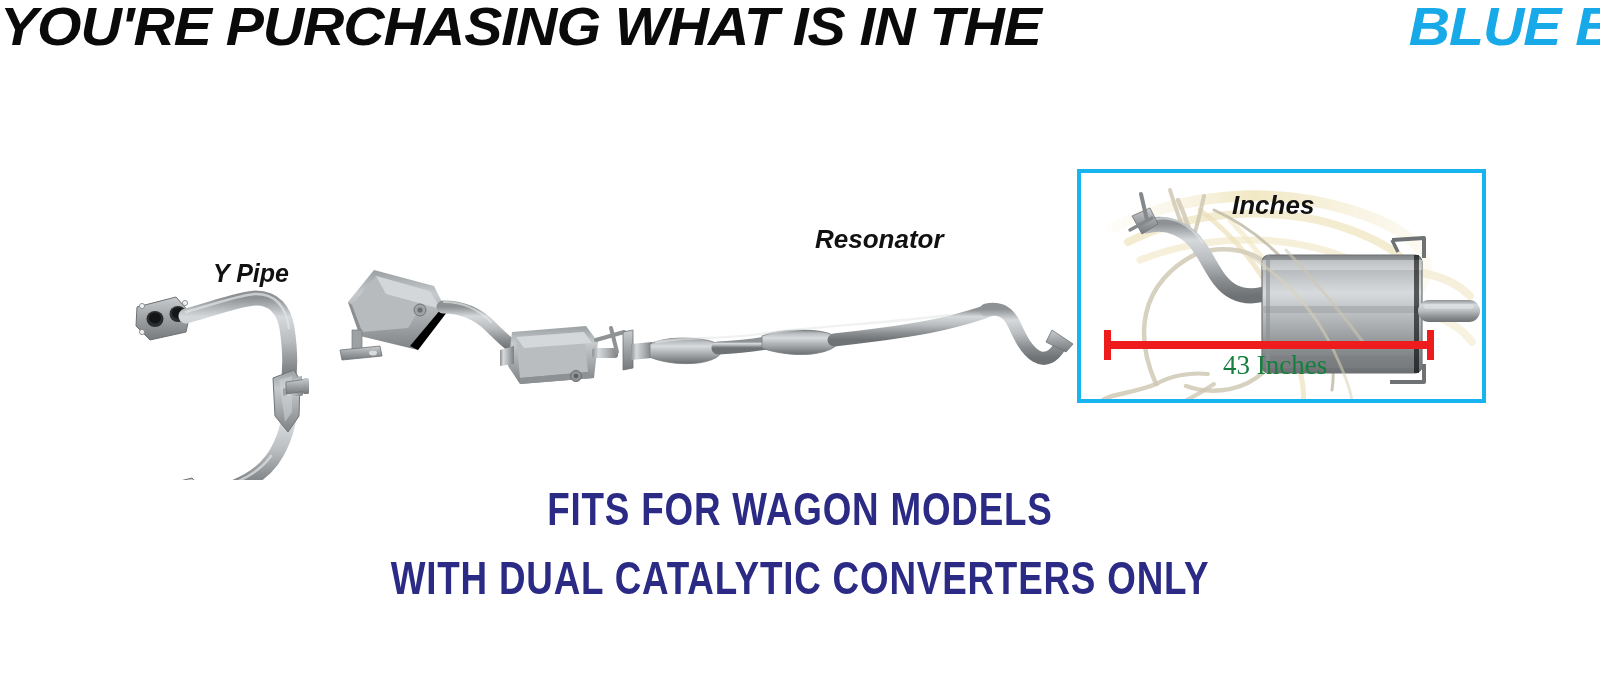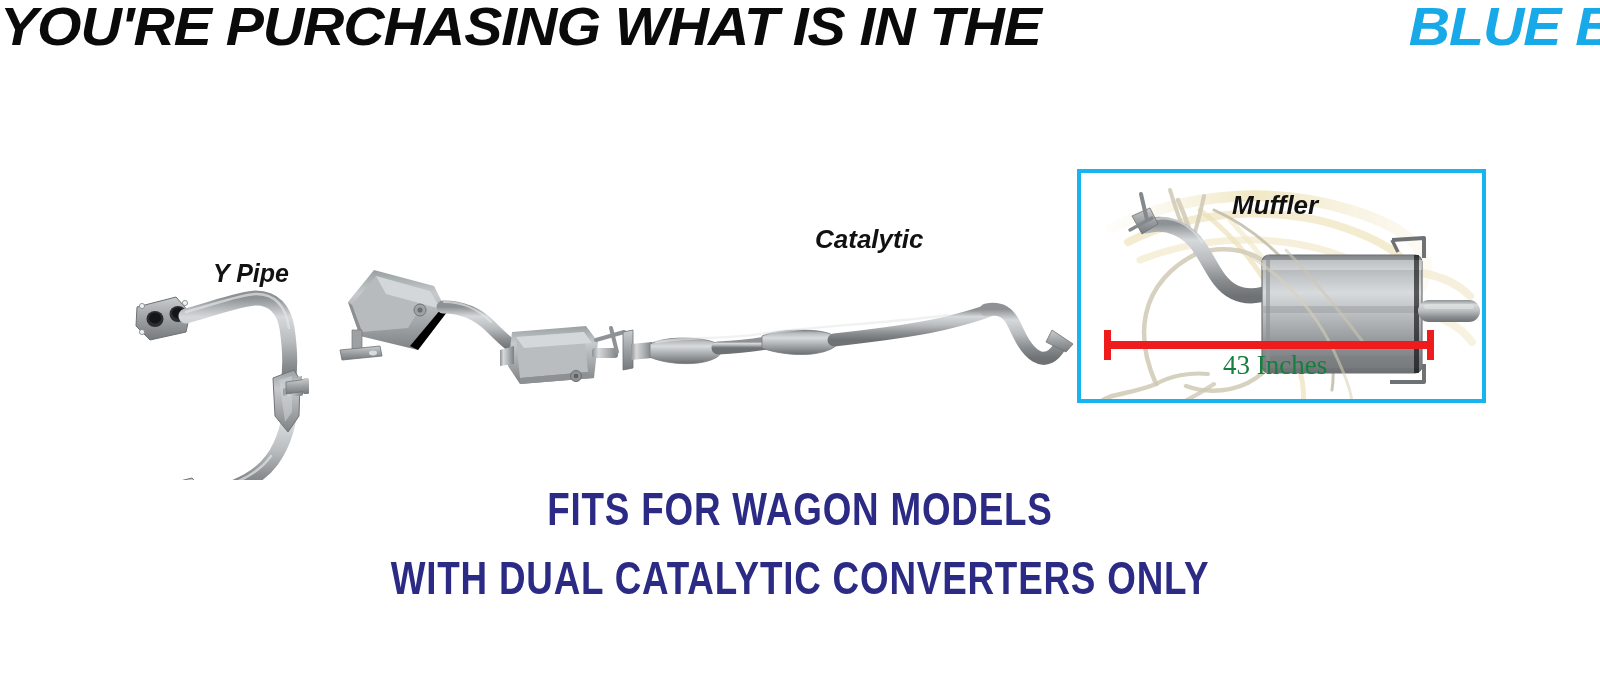--- a/index.html
+++ b/index.html
@@ -304,19 +304,19 @@
         <rect x="1427" y="270" width="7" height="30" fill="#ee1c1c"></rect>
       </g>
     </g>
   </svg>
 
   <div class="blue-box"></div>
 
   <div class="measure-text">43 Inches</div>
 
   <div class="part-label" id="lbl-ypipe">Y Pipe</div>
-  <div class="part-label" id="lbl-res">Catalytic</div>
-  <div class="part-label" id="lbl-muffler">Muffler</div>
+  <div class="part-label" id="lbl-res">Resonator</div>
+  <div class="part-label" id="lbl-muffler">Inches</div>
 
   <div class="bottom-line" id="bottom1">FITS FOR WAGON MODELS</div>
   <div class="bottom-line" id="bottom2">WITH DUAL CATALYTIC CONVERTERS ONLY</div>
 
 </div>
 
 </body></html>

